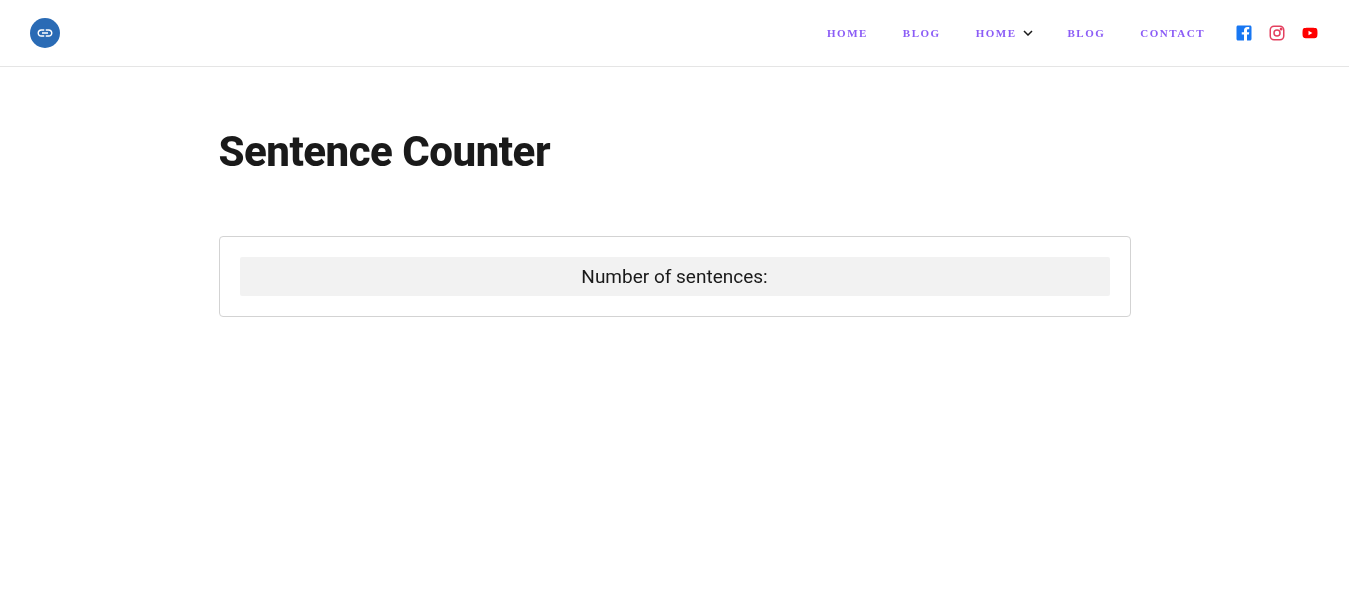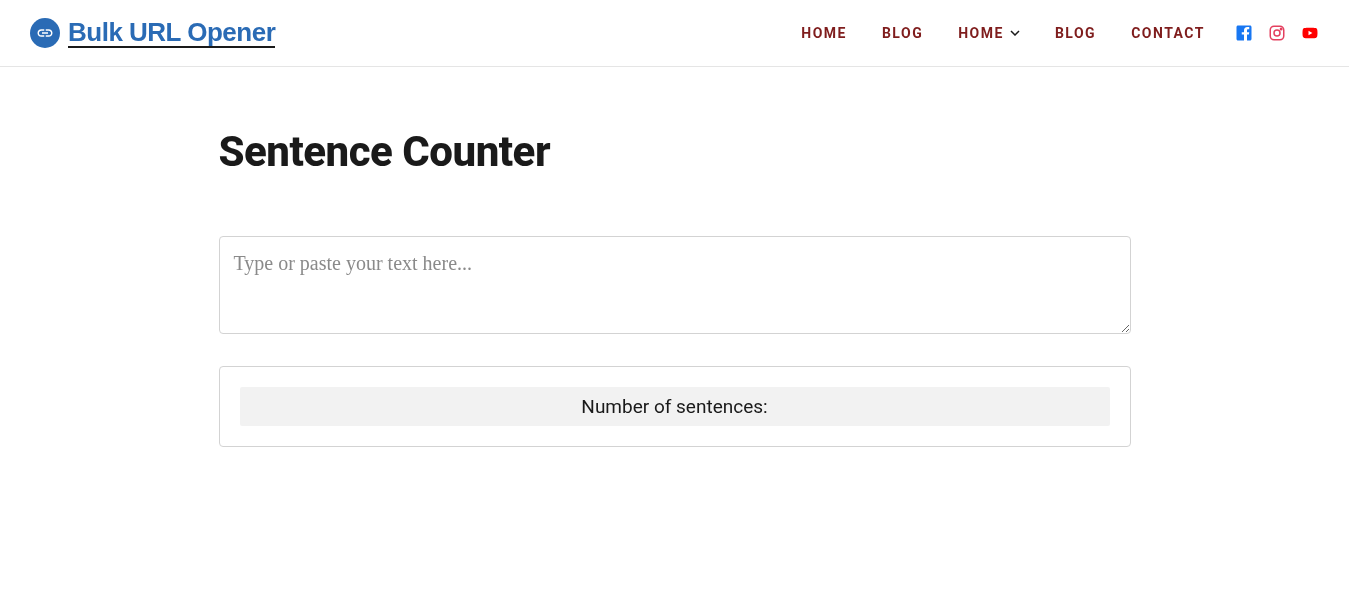--- a/index.html
+++ b/index.html
@@ -52,29 +52,30 @@
       display: flex;
       align-items: center;
       gap: 30px;
     }
     .nav {
       display: flex;
       gap: 35px;
       align-items: center;
     }
     .nav-item {
-      font-size: 14px;
+      font-size: 11px;
       font-weight: 700;
       letter-spacing: 1.5px;
-      color: #7f1d1d;
+      color: #8b5cf6;
       text-decoration: none;
       cursor: pointer;
       display: flex;
       align-items: center;
       gap: 6px;
+      font-family: Liberation Serif, serif;
     }
     .chevron-down {
       width: 10px;
       height: 10px;
       display: inline-flex;
       align-items: center;
     }
     .social-icons {
       display: flex;
       gap: 15px;
@@ -138,21 +139,20 @@
 </head>
 <body>
 
 <header class="header">
   <div class="logo">
     <div class="logo-icon">
       <svg viewBox="0 0 24 24">
           <path d="M3.9 12c0-1.71 1.39-3.1 3.1-3.1h4V7H7c-2.76 0-5 2.24-5 5s2.24 5 5 5h4v-1.9H7c-1.71 0-3.1-1.39-3.1-3.1zM8 13h8v-2H8v2zm9-6h-4v1.9h4c1.71 0 3.1 1.39 3.1 3.1s-1.39 3.1-3.1 3.1h-4V17h4c2.76 0 5-2.24 5-5s-2.24-5-5-5z"></path>
         </svg>
     </div>
-    <span class="logo-text">Bulk URL Opener</span>
   </div>
   <div class="nav-container">
     <nav class="nav">
       <a class="nav-item">
         <span>HOME</span>
       </a>
       <a class="nav-item">
         <span>BLOG</span>
       </a>
       <a class="nav-item">
@@ -188,20 +188,19 @@
             <path d="M21.58 7.19c-.23-.86-.91-1.54-1.77-1.77C18.25 5 12 5 12 5s-6.25 0-7.81.42c-.86.23-1.54.91-1.77 1.77C2 8.75 2 12 2 12s0 3.25.42 4.81c.23.86.91 1.54 1.77 1.77C5.75 19 12 19 12 19s6.25 0 7.81-.42c.86-.23 1.54-.91 1.77-1.77C22 15.25 22 12 22 12s0-3.25-.42-4.81zM10 15V9l5.2 3L10 15z"></path>
           </svg>
       </a>
     </div>
   </div>
 </header>
 
 <main class="main">
   <h1 class="page-title">Sentence Counter</h1>
 
-  <textarea class="textarea" placeholder="Type or paste your text here..." style=""></textarea>
 
   <div class="stats-box">
     <div class="stat-row">
       <span class="stat-label">Number of sentences:</span>
     </div>
   </div>
 </main>
 
 </body></html>

